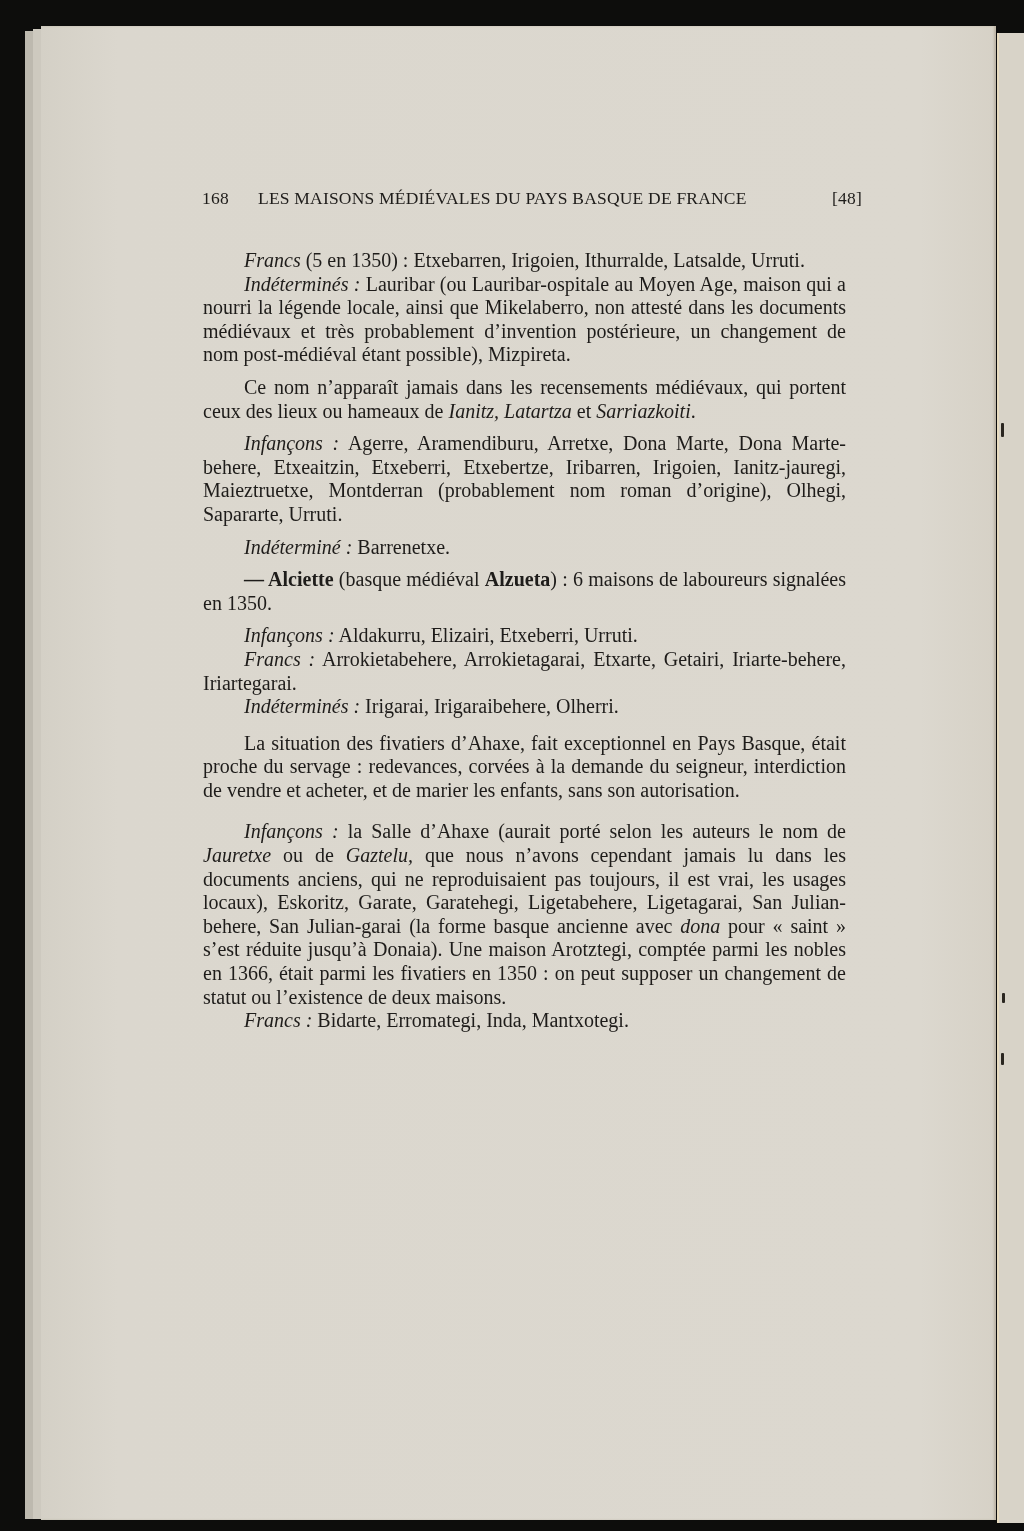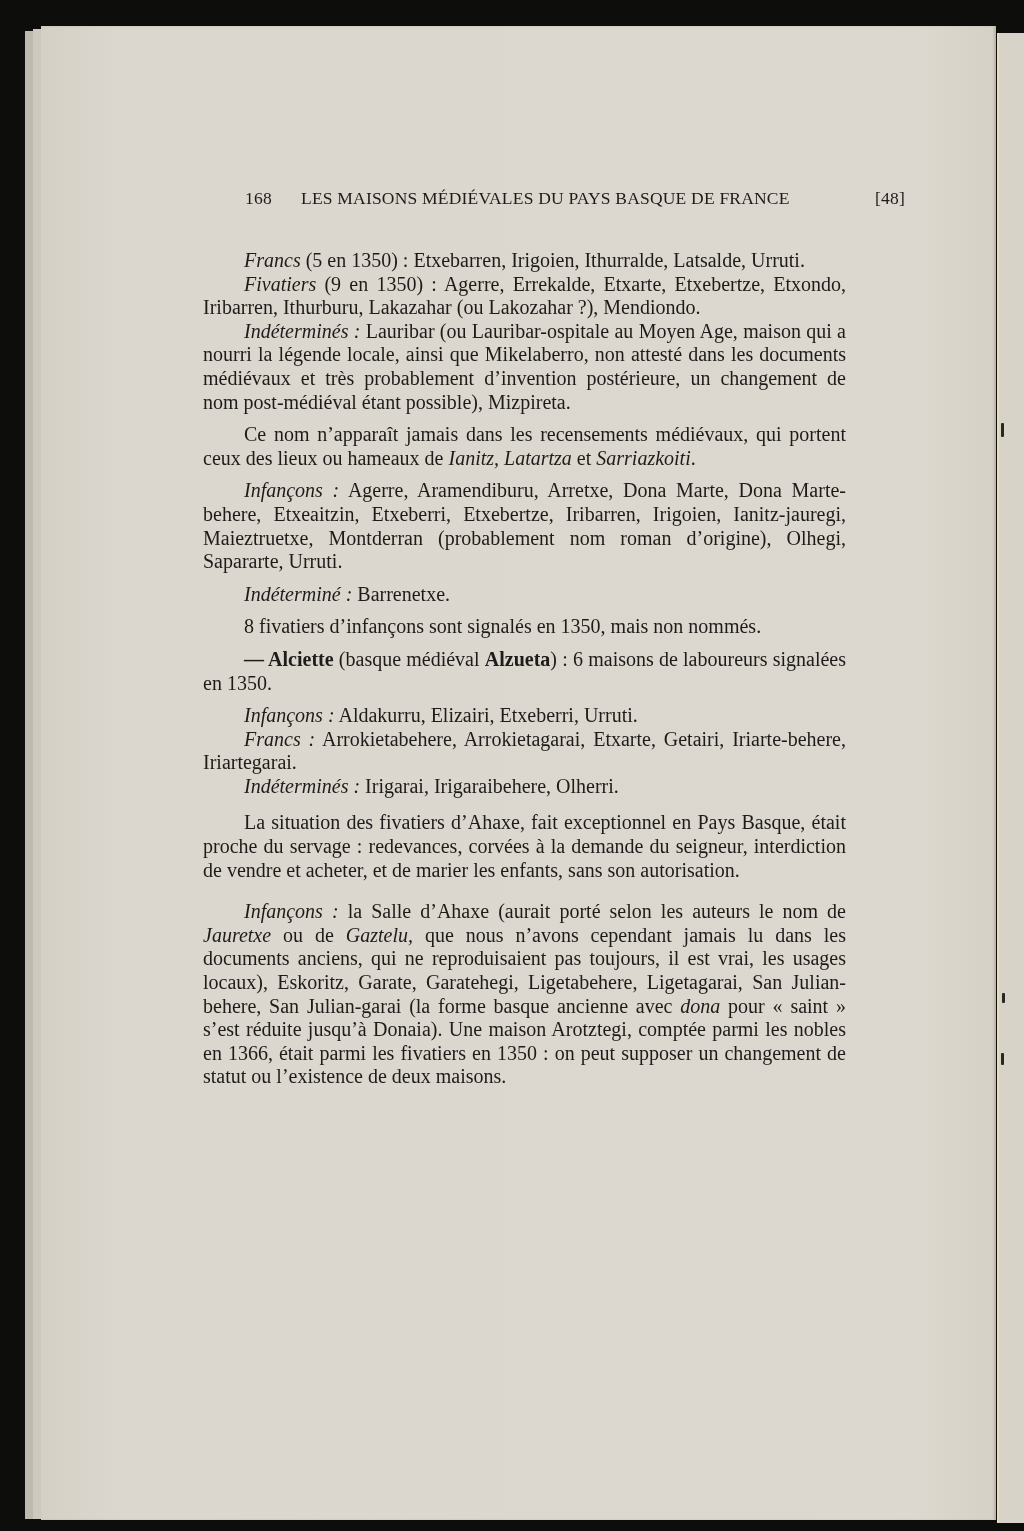--- a/index.html
+++ b/index.html
@@ -23,21 +23,21 @@
     box-shadow: inset -2px 0 2px rgba(120,100,70,0.25);
   }
   .next-page {
     position: absolute; left: 997px; top: 33px; width: 27px; height: 1490px;
     background: #d8d3c8;
     border-left: 2px solid #e8dcc0;
   }
   .header {
     position: absolute; left: 202px; top: 188px; width: 660px;
     font-size: 17.5px; letter-spacing: 0.2px;
-    display: flex; align-items: baseline; margin-left: 43px;
+    display: flex; align-items: baseline;
   }
   .header .pnum { width: 56px; }
   .header .title { flex: 1; }
   .header .ref { }
   .body-text {
     position: absolute; left: 203px; top: 249px; width: 643px;
     font-size: 20px; line-height: 23.6px; text-align: justify;
   }
   .body-text p { margin: 0; text-indent: 41px; }
   .body-text p.gap { margin-top: 9px; }
@@ -62,25 +62,24 @@
 <div class="page"></div>
 
 <div class="header">
   <span class="pnum">168</span>
   <span class="title">LES MAISONS MÉDIÉVALES DU PAYS BASQUE DE FRANCE</span>
   <span class="ref">[48]</span>
 </div>
 
 <div class="body-text">
   <p><i>Francs</i><span> (5 en 1350) : Etxebarren, Irigoien, Ithurralde, Latsalde, Urruti.</span></p>
-  <p><i>Fivatiers</i><span> (9 en 1350) : Agerre, Errekalde, Etxarte, Etxebertze, Etxondo, Iribarren, Ithurburu, Lakazahar (ou Lakozahar ?), Mendiondo.</span></p>
   <p><i>Indéterminés :</i><span> Lauribar (ou Lauribar-ospitale au Moyen Age, maison qui a nourri la légende locale, ainsi que Mikelaberro, non attesté dans les documents médiévaux et très probablement d’invention postérieure, un changement de nom post-médiéval étant possible), Mizpireta.</span></p>
   <p class="gap"><span>Ce nom n’apparaît jamais dans les recensements médiévaux, qui portent ceux des lieux ou hameaux de </span><i>Ianitz,</i><span> </span><i>Latartza</i><span> et </span><i>Sarriazkoiti</i><span>.</span></p>
   <p class="gap"><i>Infançons :</i><span> Agerre, Aramendiburu, Arretxe, Dona Marte, Dona Marte-behere, Etxeaitzin, Etxeberri, Etxebertze, Iribarren, Irigoien, Ianitz-jauregi, Maieztruetxe, Montderran (probablement nom roman d’origine), Olhegi, Sapararte, Urruti.</span></p>
   <p class="gap"><i>Indéterminé :</i><span> Barrenetxe.</span></p>
-  <p class="gap"><span>8 fivatiers d’infançons sont signalés en 1350, mais non nommés.</span></p>
   <p class="gap"><b>— Alciette</b><span> (basque médiéval </span><b>Alzueta</b><span>) : 6 maisons de laboureurs signalées en 1350.</span></p>
   <p class="gap"><i>Infançons :</i><span> Aldakurru, Elizairi, Etxeberri, Urruti.</span></p>
   <p><i>Francs :</i><span> Arrokietabehere, Arrokietagarai, Etxarte, Getairi, Iriarte-behere, Iriartegarai.</span></p>
   <p><i>Indéterminés :</i><span> Irigarai, Irigaraibehere, Olherri.</span></p>
   <p class="gap2"><span>La situation des fivatiers d’Ahaxe, fait exceptionnel en Pays Basque, était proche du servage : redevances, corvées à la demande du seigneur, interdiction de vendre et acheter, et de marier les enfants, sans son autorisation.</span></p>
   <p class="gap2" style="margin-top:18px;"><i>Infançons :</i><span> la Salle d’Ahaxe (aurait porté selon les auteurs le nom de </span><i>Jauretxe</i><span> ou de </span><i>Gaztelu,</i><span> que nous n’avons cependant jamais lu dans les documents anciens, qui ne reproduisaient pas toujours, il est vrai, les usages locaux), Eskoritz, Garate, Garatehegi, Ligetabehere, Ligetagarai, San Julian-behere, San Julian-garai (la forme basque ancienne avec </span><i>dona</i><span> pour « saint » s’est réduite jusqu’à Donaia). Une maison Arotztegi, comptée parmi les nobles en 1366, était parmi les fivatiers en 1350 : on peut supposer un changement de statut ou l’existence de deux maisons.</span></p>
+  <p><i>Francs :</i><span> Bidarte, Erromategi, Inda, Mantxotegi.</span></p>
 </div>
 
 </body></html>

